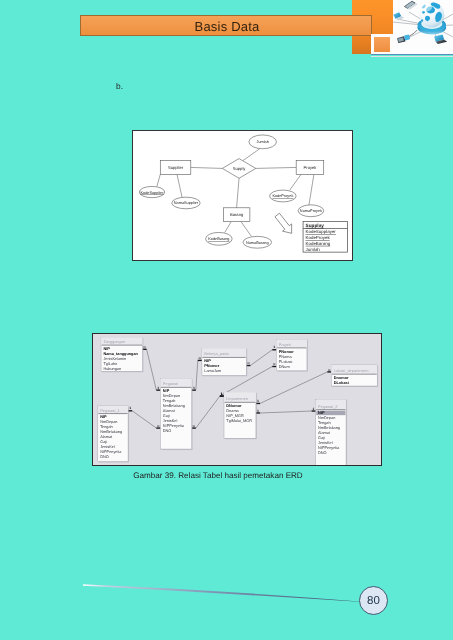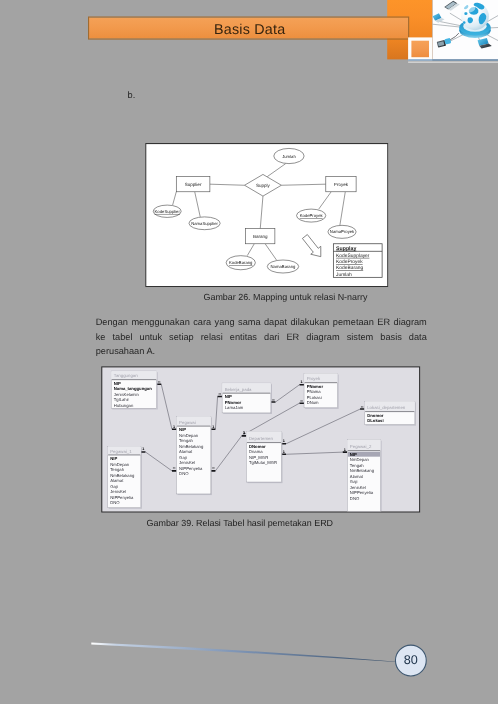--- a/index.html
+++ b/index.html
@@ -1,17 +1,17 @@
 <!DOCTYPE html>
 <html><head>
 <meta charset="utf-8">
 <style>
 html,body{margin:0;padding:0;background:#fff;}
 body{width:453px;height:640px;font-family:"Liberation Sans",sans-serif;overflow:hidden;position:relative;-webkit-font-smoothing:antialiased;text-rendering:geometricPrecision;}
-.page{position:absolute;left:0;top:0;width:453px;height:640px;background:#a3a3a3;}
+.page{position:absolute;left:0;top:0;width:453px;height:640px;background:#5eead4;}
 
 
 .hdr-bigsq{position:absolute;left:352px;top:0px;width:41px;height:54px;
   background:linear-gradient(180deg,#fd9429 0%,#fa8f28 30%,#ef8522 65%,#d8761f 100%);}
 .hdr-bar{position:absolute;left:80px;top:15px;width:292px;height:21px;
   background:linear-gradient(180deg,#f4a157 0%,#f29a4d 45%,#ed8f3e 100%);
   border:1px solid #a06b31;box-sizing:border-box;}
 .hdr-title{position:absolute;left:81px;top:16px;width:292px;height:21px;
   display:flex;align-items:center;justify-content:center;
   font-size:13px;color:#36240f;letter-spacing:0.2px;}
@@ -184,23 +184,21 @@
         </g>
         <rect x="172" y="92" width="45" height="31" fill="#fff" stroke="#444" stroke-width="0.7"></rect>
         <line x1="172" y1="99" x2="217" y2="99" stroke="#444" stroke-width="0.7"></line>
         <text x="174.5" y="97.4" font-size="4.8" text-anchor="start" fill="#222" font-family="&quot;Liberation Sans&quot;,sans-serif" text-decoration="underline" font-weight="bold">Supplay</text>
         <text x="174.5" y="104" font-size="4.5" text-anchor="start" fill="#222" font-family="&quot;Liberation Sans&quot;,sans-serif" text-decoration="underline">KodeSupplayer</text>
         <text x="174.5" y="109.8" font-size="4.5" text-anchor="start" fill="#222" font-family="&quot;Liberation Sans&quot;,sans-serif" text-decoration="underline">KodeProyek</text>
         <text x="174.5" y="115.6" font-size="4.5" text-anchor="start" fill="#222" font-family="&quot;Liberation Sans&quot;,sans-serif" text-decoration="underline">KodeBarang</text>
         <text x="174.5" y="121.4" font-size="4.5" text-anchor="start" fill="#222" font-family="&quot;Liberation Sans&quot;,sans-serif">Jumlah</text>
       </svg>
   </div>
-  <div class="caption" style="left:149px;top:266px;width:221px;">Gambar 26. Mapping untuk relasi N-narry</div>
-
-  <div class="txt j" style="left:87px;top:286px;width:301px;">Dengan menggunakan cara yang sama dapat dilakukan pemetaan ER diagram ke tabel untuk setiap relasi entitas dari ER diagram sistem basis data perusahaan A.</div>
+
 
   <div class="reldiag">
     <svg id="relsvg" viewBox="0 0 290 133" width="288" height="131" xmlns="http://www.w3.org/2000/svg">
         <g>
           <path d="M53.2 15.5 L63.099999999999994 57" stroke="#41414d" stroke-width="0.45" fill="none"></path>
           <line x1="49" y1="15.5" x2="53.2" y2="15.5" stroke="#16161a" stroke-width="1.4"></line>
           <line x1="63.099999999999994" y1="57" x2="67.3" y2="57" stroke="#16161a" stroke-width="1.4"></line>
           <text x="51.2" y="14.1" font-size="3.5" text-anchor="middle" fill="#0d0d10" font-family="&quot;Liberation Sans&quot;,sans-serif" font-weight="bold">∞</text>
           <text x="65.1" y="55.6" font-size="3.5" text-anchor="middle" fill="#0d0d10" font-family="&quot;Liberation Sans&quot;,sans-serif" font-weight="bold">1</text>
           <path d="M105.2 26.8 L103.2 57" stroke="#41414d" stroke-width="0.45" fill="none"></path>

